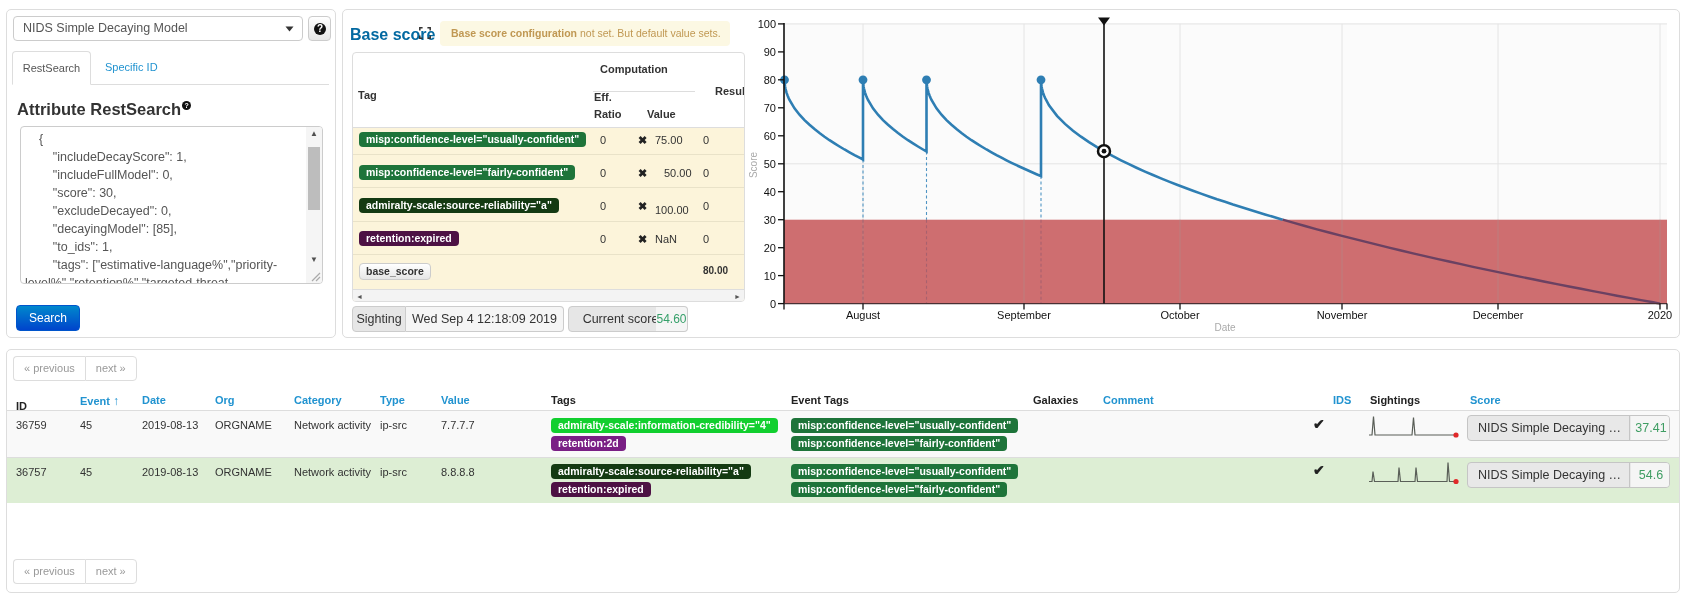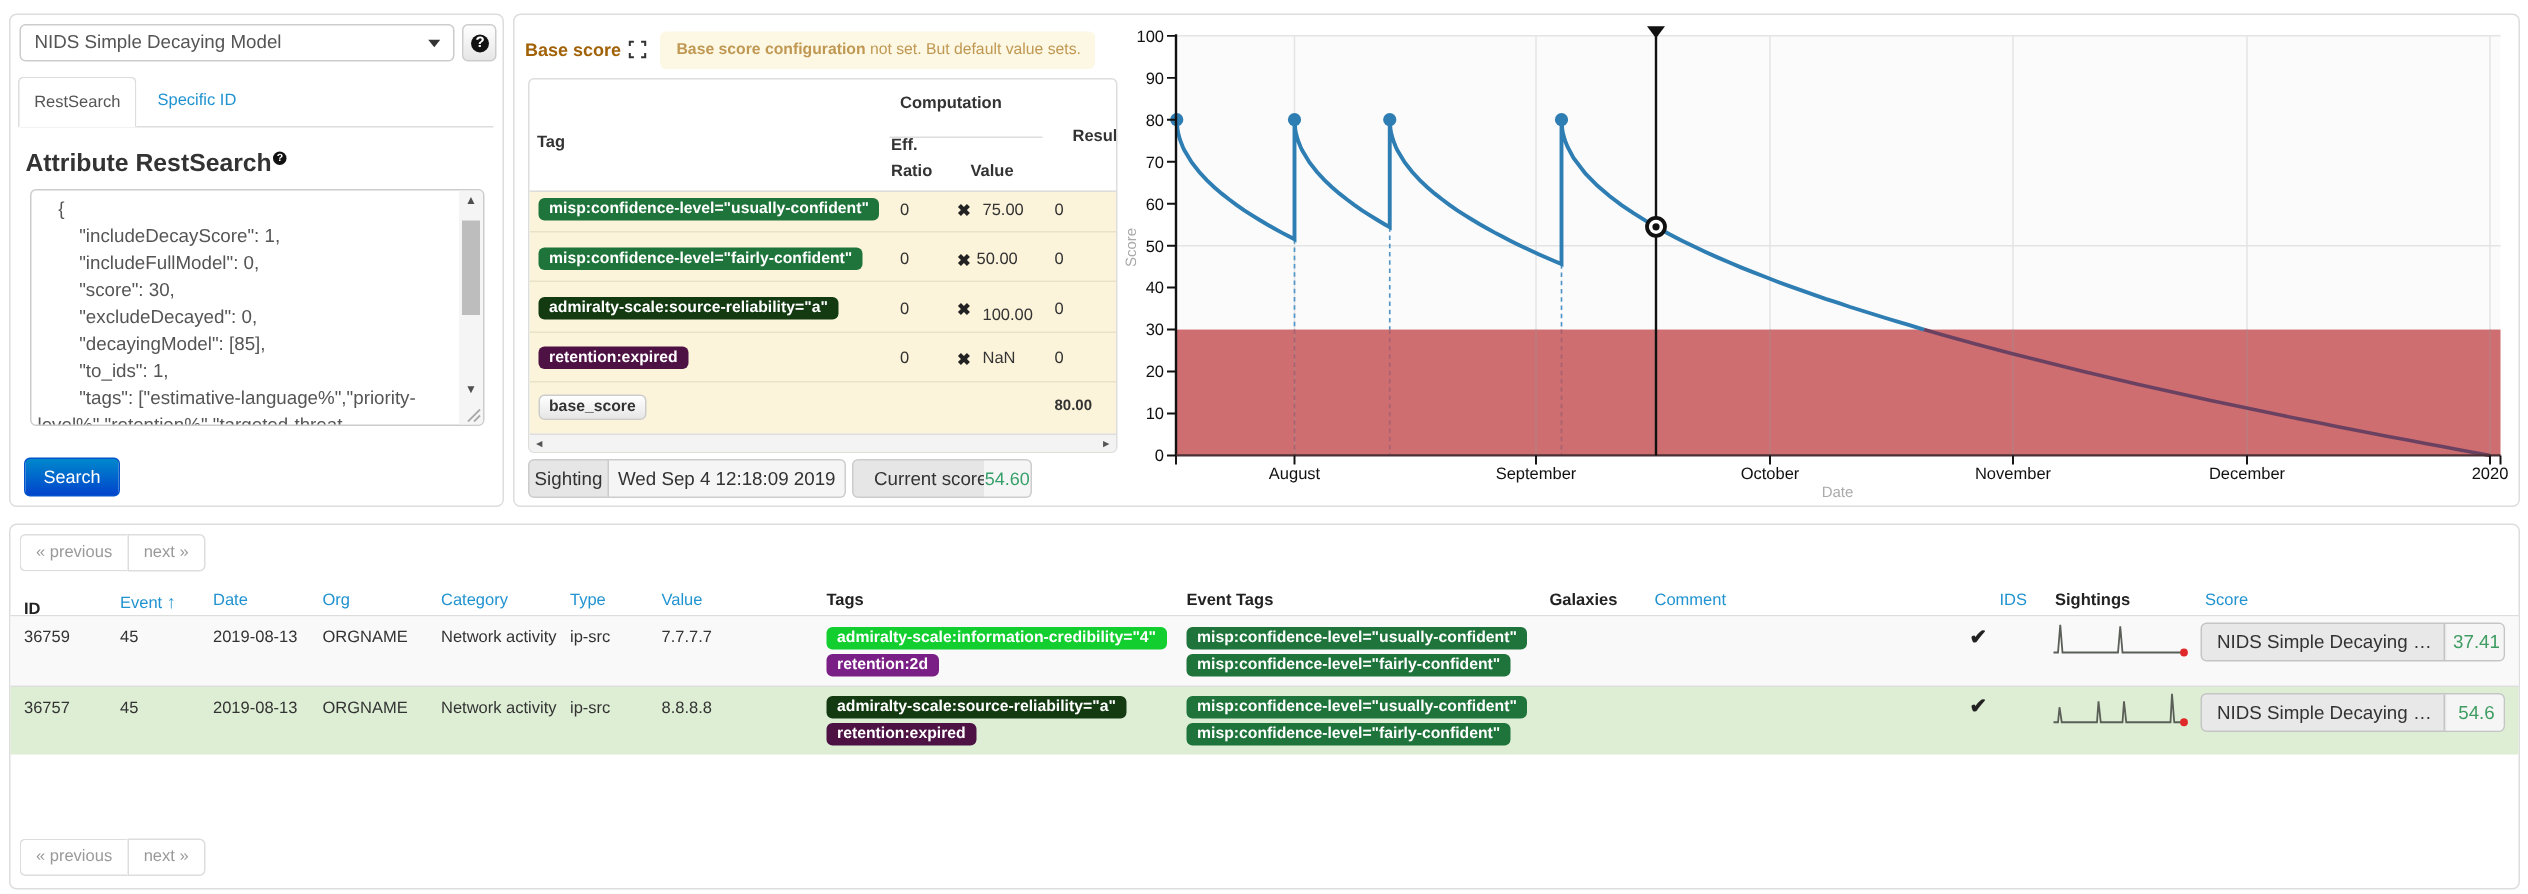--- a/index.html
+++ b/index.html
@@ -1,21 +1,21 @@
 <!DOCTYPE html>
 <html><head><meta charset="utf-8"><style>
 * { margin:0; padding:0; box-sizing:border-box; }
 body { font-family:"Liberation Sans",sans-serif; background:#fff; }
 #canvas { position:relative; width:1685px; height:596px; background:#fff; overflow:hidden; }
 .abs { position:absolute; }
 .panel { position:absolute; background:#fff; border:1px solid #ddd; border-radius:5px; }
 .badge { display:inline-block; color:#fff; font-weight:bold; font-size:10.5px; line-height:11px; padding:2px 7px; border-radius:4px; white-space:nowrap; }
 .blue { color:#2193d0; }
 .hdr { position:absolute; font-size:11px; font-weight:bold; color:#222; }
-.hdrb { position:absolute; font-size:11px; font-weight:normal; color:#2193d0;text-align:center; }
+.hdrb { position:absolute; font-size:11px; font-weight:bold; color:#2193d0;text-align:center; }
 .cell { position:absolute; font-size:11px; color:#333; }
 .mcell { position:absolute; font-size:11px; color:#333; }
 .mhdr { position:absolute; font-size:11px; font-weight:bold; color:#333; }
 .pagbtn { position:absolute; display:flex; }
 .pagbtn span { border:1px solid #ddd; background:#fff; color:#999; font-size:11px; line-height:23px; height:25px; padding:0 10px; }
 .pagbtn span:first-child { border-radius:4px 0 0 4px; border-right:none; }
 .pagbtn span:last-child { border-radius:0 4px 4px 0; }
 .sbox { position:absolute; height:26px; line-height:24px; font-size:12.5px; color:#333; border:1px solid #ccc; background:#e6e6e6; text-align:center; }
 </style></head><body>
 <div id="canvas">
@@ -55,21 +55,21 @@
     <div class="abs" style="left:0;top:126px;width:16px;height:14px;color:#505050;font-size:8px;text-align:center;line-height:14px;">▼</div>
   </div>
   <svg class="abs" style="right:1px;bottom:1px;" width="11" height="11">
         <path d="M2,10 L10,2 M6,10 L10,6" stroke="#aaa" stroke-width="1.2" fill="none"></path>
       </svg>
 </div>
 
 <div class="abs" style="left:16px;top:305px;width:64px;height:26px;background:linear-gradient(#0088cc,#0044cc);border:1px solid #0055cc;border-radius:4px;color:#fff;font-size:12px;text-align:center;line-height:24px;">Search</div>
 
 <div class="panel" style="left:342px;top:9px;width:1338px;height:329px;"></div>
-<div class="abs" style="left:350px;top:26px;font-size:12px;font-weight:bold;color:#a16207;">Base score</div>
+<div class="abs" style="left:350px;top:26px;font-size:16px;font-weight:bold;color:#0369a1;">Base score</div>
 <svg class="abs" style="left:419px;top:27px;" width="12" height="12">
       <path d="M0.8,3.6 V0.8 H3.6 M8.4,0.8 H11.2 V3.6 M11.2,8.4 V11.2 H8.4 M3.6,11.2 H0.8 V8.4" stroke="#333" stroke-width="1.5" fill="none"></path>
     </svg>
 <div class="abs" style="left:440px;top:21px;width:290px;height:25px;background:#fcf8e3;border-radius:4px;font-size:10.5px;color:#c09853;line-height:25px;padding-left:11px;"><b>Base score configuration</b> not set. But default value sets.</div>
 
 <div class="abs" style="left:352px;top:52px;width:393px;height:250px;border:1px solid #ddd;border-radius:4px;background:#fff;overflow:hidden;">
   <div class="mhdr" style="left:5px;top:36px;">Tag</div>
   <div class="mhdr" style="left:247px;top:10px;">Computation</div>
   <div class="abs" style="left:240px;top:38px;width:102px;height:1px;background:#ddd;"></div>
   <div class="mhdr" style="left:241px;top:36px;line-height:17px;">Eff.<br>Ratio</div>
@@ -85,21 +85,21 @@
 
   <span class="badge abs" style="left:6px;top:79px;background:#1e743a;">misp:confidence-level="usually-confident"</span>
   <div class="mcell" style="left:247px;top:81px;">0</div>
   <div class="abs" style="left:285px;top:81px;font-size:11px;font-weight:bold;color:#222;">✖</div>
   <div class="mcell" style="left:302px;top:81px;">75.00</div>
   <div class="mcell" style="left:350px;top:81px;">0</div>
 
   <span class="badge abs" style="left:6px;top:112px;background:#1e743a;">misp:confidence-level="fairly-confident"</span>
   <div class="mcell" style="left:247px;top:114px;">0</div>
   <div class="abs" style="left:285px;top:114px;font-size:11px;font-weight:bold;color:#222;">✖</div>
-  <div class="mcell" style="left:298px;top:114px;">50.00</div>
+  <div class="mcell" style="left:311px;top:114px;">50.00</div>
   <div class="mcell" style="left:350px;top:114px;">0</div>
 
   <span class="badge abs" style="left:6px;top:145px;background:#143a12;">admiralty-scale:source-reliability="a"</span>
   <div class="mcell" style="left:247px;top:147px;">0</div>
   <div class="abs" style="left:285px;top:147px;font-size:11px;font-weight:bold;color:#222;">✖</div>
   <div class="mcell" style="left:302px;top:151px;">100.00</div>
   <div class="mcell" style="left:350px;top:147px;">0</div>
 
   <span class="badge abs" style="left:6px;top:178px;background:#4d1144;">retention:expired</span>
   <div class="mcell" style="left:247px;top:180px;">0</div>

